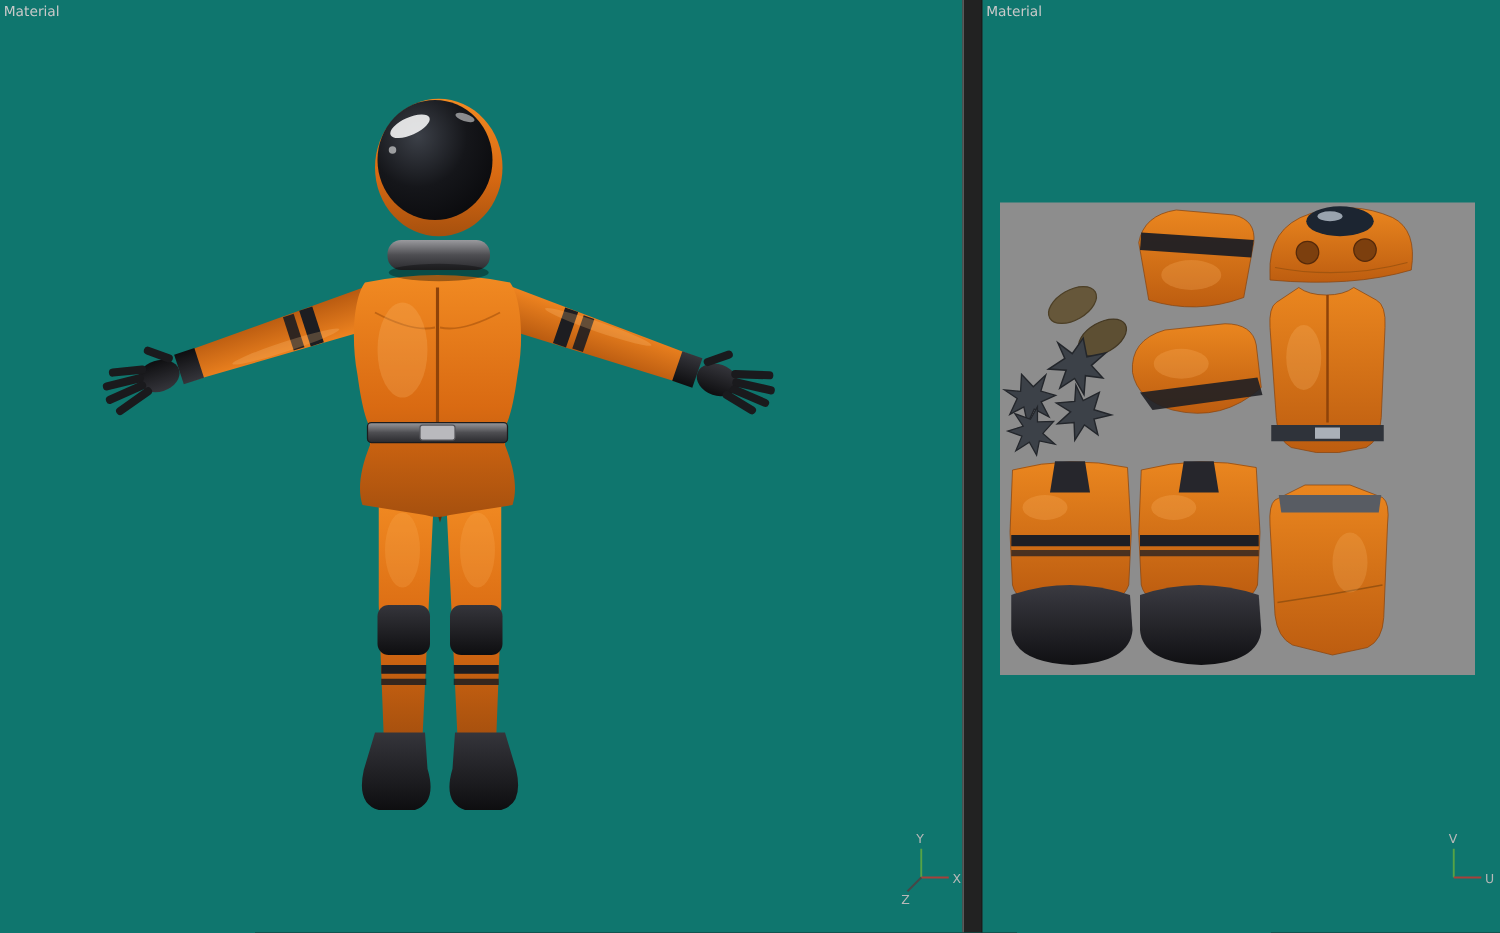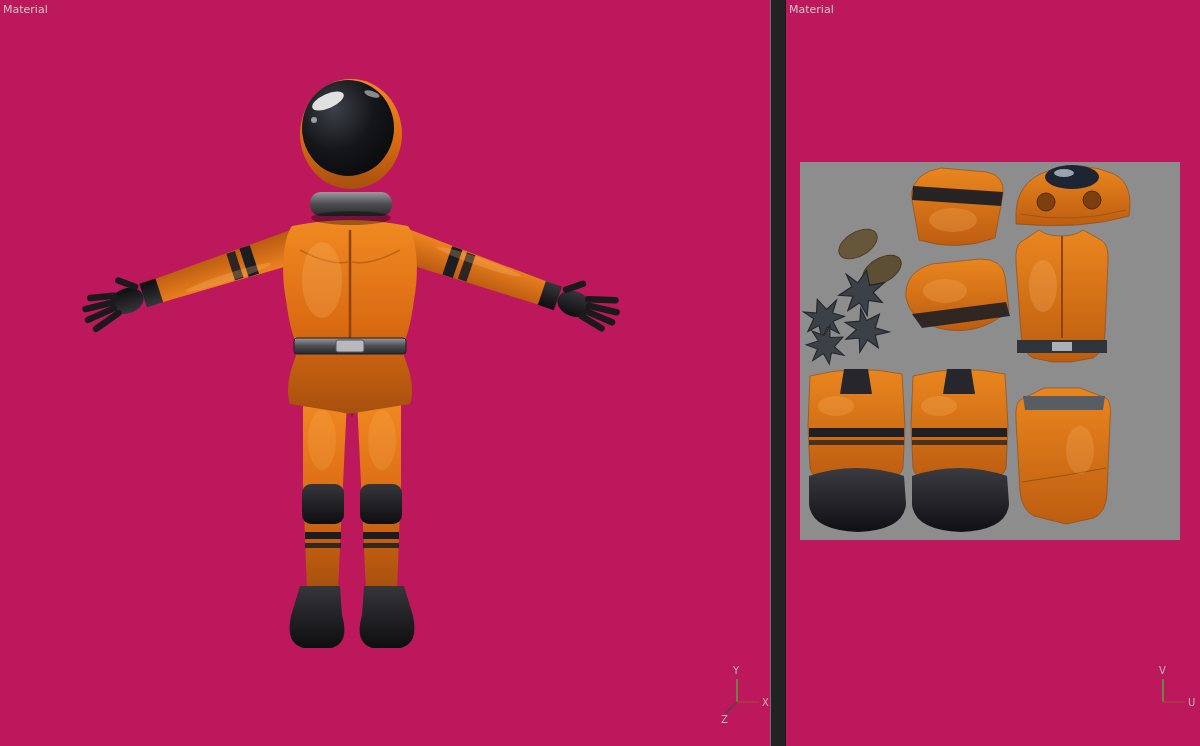--- a/index.html
+++ b/index.html
@@ -2,21 +2,21 @@
 <html><head>
 <meta charset="utf-8">
 <style>
   * { margin:0; padding:0; box-sizing:border-box; }
   html,body { width:1200px; height:746px; overflow:hidden; }
   body {
     position:relative;
     background:#1f1f1f;
     font-family:"DejaVu Sans", sans-serif;
   }
-  .viewport { position:absolute; top:0; height:746px; background:#be185d; }
+  .viewport { position:absolute; top:0; height:746px; background:#0f766e; }
   #vp3d { left:0; width:770px; }
   #splitter {
     position:absolute; left:770px; top:0; width:16px; height:746px;
     background:#222222; border-left:1px solid #6e6e6e; border-right:1px solid #1a1a1a;
     cursor:col-resize;
   }
   #vpuv { left:786px; width:414px; }
   .vp-label {
     position:absolute; left:3px; top:4px;
     font-size:11px; line-height:12px; color:#c9c9c9; z-index:5;

